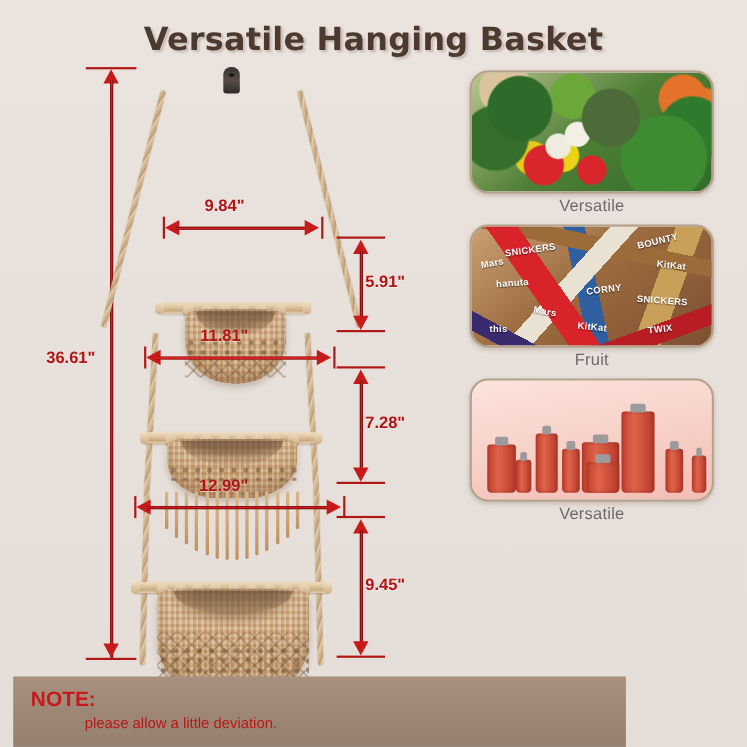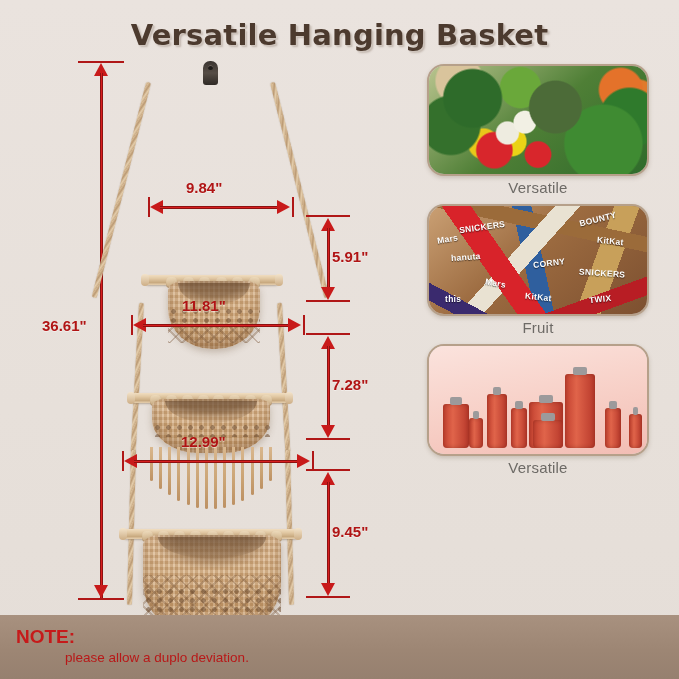--- a/index.html
+++ b/index.html
@@ -258,21 +258,21 @@
     border-radius: 3px 3px 4px 4px;
     box-shadow: inset 0 0 4px rgba(90,20,10,.4);
   }
   .bottles s::before {
     content:""; position:absolute; left:28%; top:-7px; width:44%; height:8px;
     background:#9c9a9b; border-radius:2px;
   }
 
   
   #note {
-    position: absolute; left: 0; bottom: 0; width: 679px; height: 64px;
+    position: absolute; left: 12px; bottom: 0; width: 557px; height: 64px;
     background: linear-gradient(180deg,#a8917f 0%, #9d8674 55%, #96806f 100%);
     padding: 11px 16px 0 16px;
   }
   .note-line { display: flex; align-items: baseline; }
   #note-word {
     color: #c61a1a; font-weight: bold; font-size: 19px;
     font-family: "Liberation Sans", sans-serif; margin-right: 7px;
   }
   #note-text {
     color: #b81818; font-size: 13.5px; line-height: 19px;
@@ -476,16 +476,16 @@
         </div>
       </div>
       <div class="card-label">Versatile</div>
     </div>
   </div>
 
   <div id="note">
     <div class="note-line">
       <span id="note-word">NOTE:</span>
     </div>
-    <div id="note-text2">please allow a duplo deviation.</div>
+    <div id="note-text2">please allow a little deviation.</div>
   </div>
 
 </div>
 
 </body></html>

